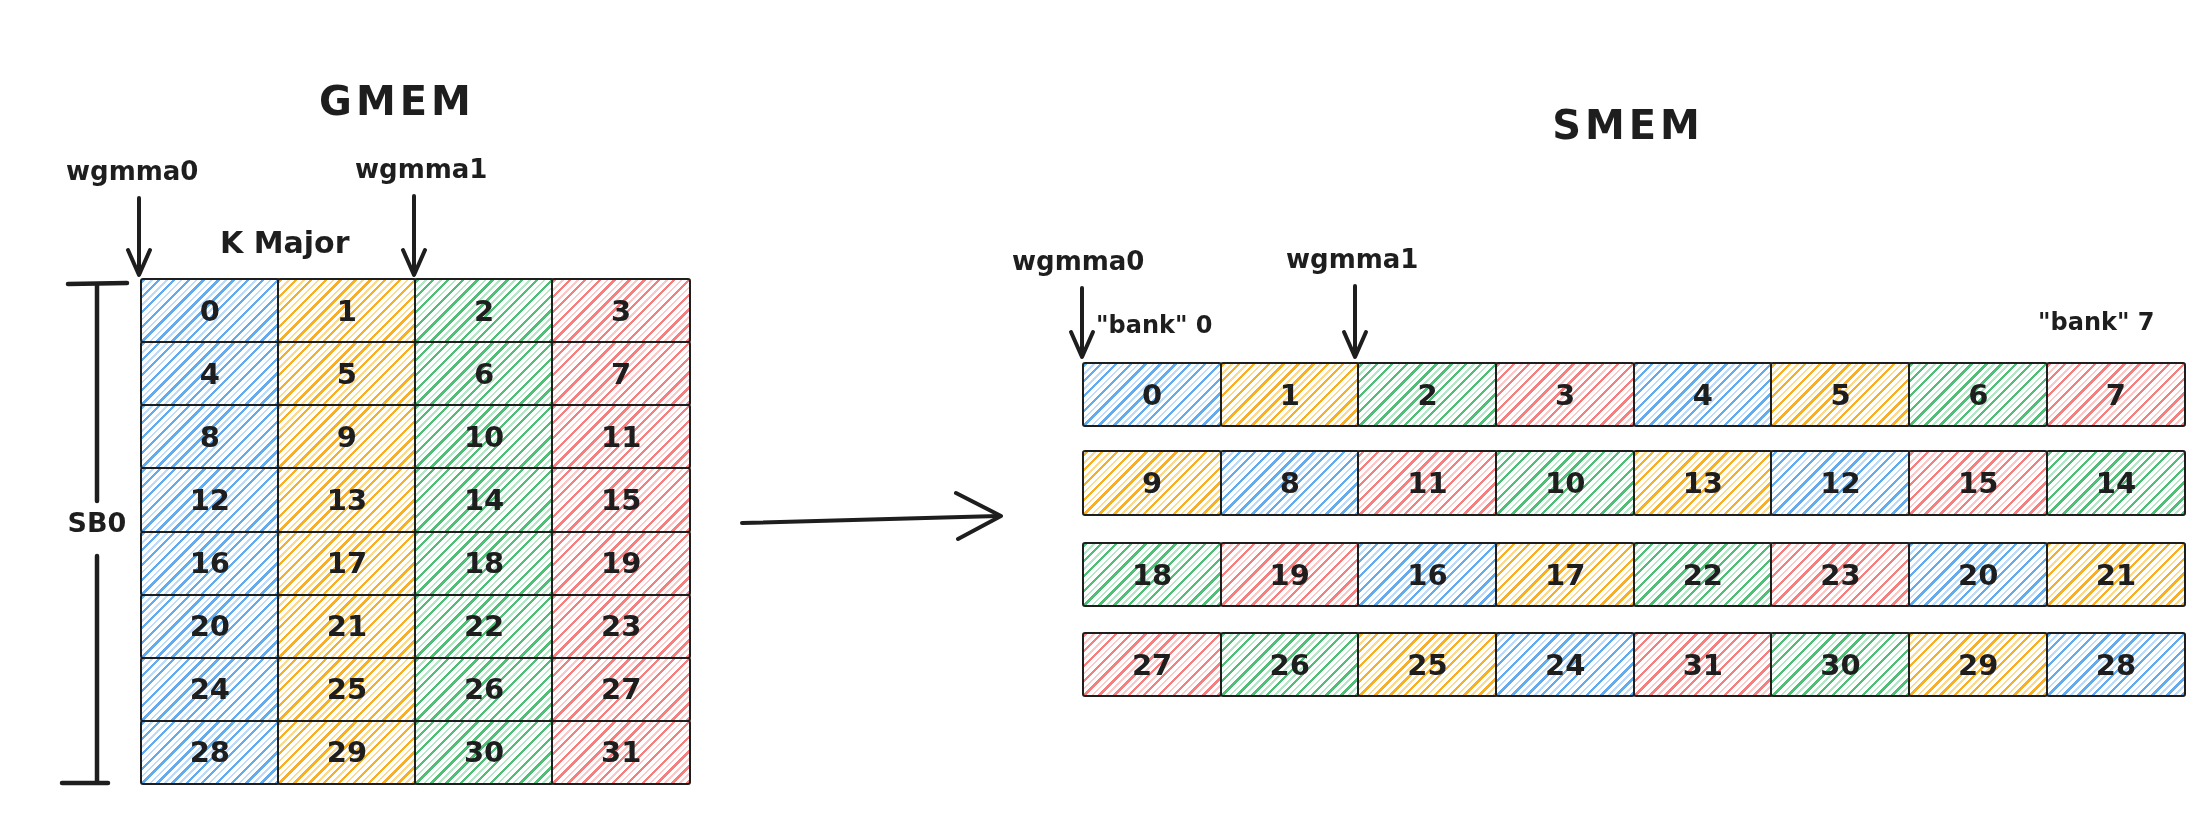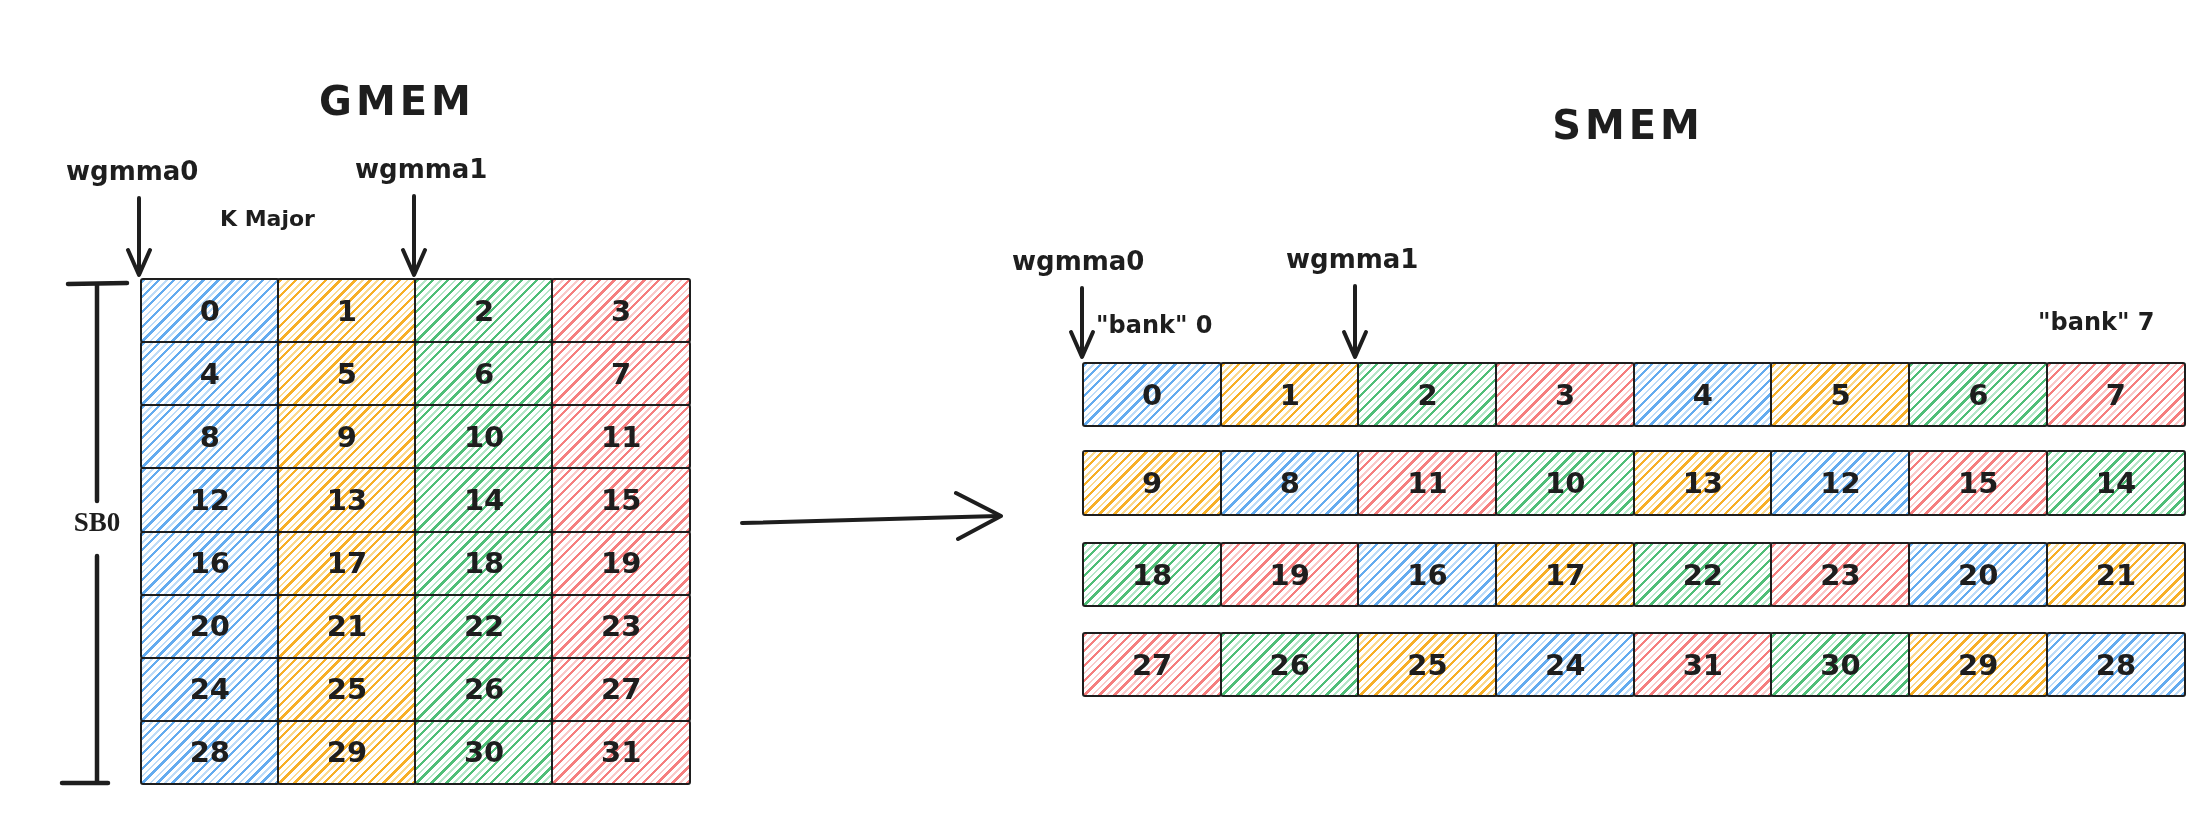--- a/index.html
+++ b/index.html
@@ -51,26 +51,26 @@
     stroke-linecap:round; stroke-linejoin:round;
   }
   .arrow path { stroke-width:4px; }
   .bracket path { stroke-width:4.5px; }
 
   
   .gmem-title   { left:247px;  top:78px;  width:300px; }
   .smem-title   { left:1478px; top:102px; width:300px; }
   .gmem-wgmma0  { left:66px;   top:156px; }
   .gmem-wgmma1  { left:355px;  top:154px; }
-  .k-major      { left:220px;  top:206px; font-size:22px; }
+  .k-major      { left:220px;  top:225px; font-size:30px; }
   .smem-wgmma0  { left:1012px; top:246px; }
   .smem-wgmma1  { left:1286px; top:244px; }
   .bank0        { left:1096px; top:311px; }
   .bank7        { left:2038px; top:308px; }
-  .sb0          { left:55px;   top:507px; width:84px; text-align:center; font-size:27px;font-family:Liberation Serif, serif; }
+  .sb0          { left:55px;   top:507px; width:84px; text-align:center; font-size:27px; }
 
   .gmem-grid { left:140px; top:278px; width:551px; height:507px; }
   .smem-row-1 { left:1082px; top:362px; width:1104px; height:65px; }
   .smem-row-2 { left:1082px; top:450px; width:1104px; height:66px; }
   .smem-row-3 { left:1082px; top:542px; width:1104px; height:65px; }
   .smem-row-4 { left:1082px; top:632px; width:1104px; height:65px; }
 </style>
 </head>
 <body>
 

